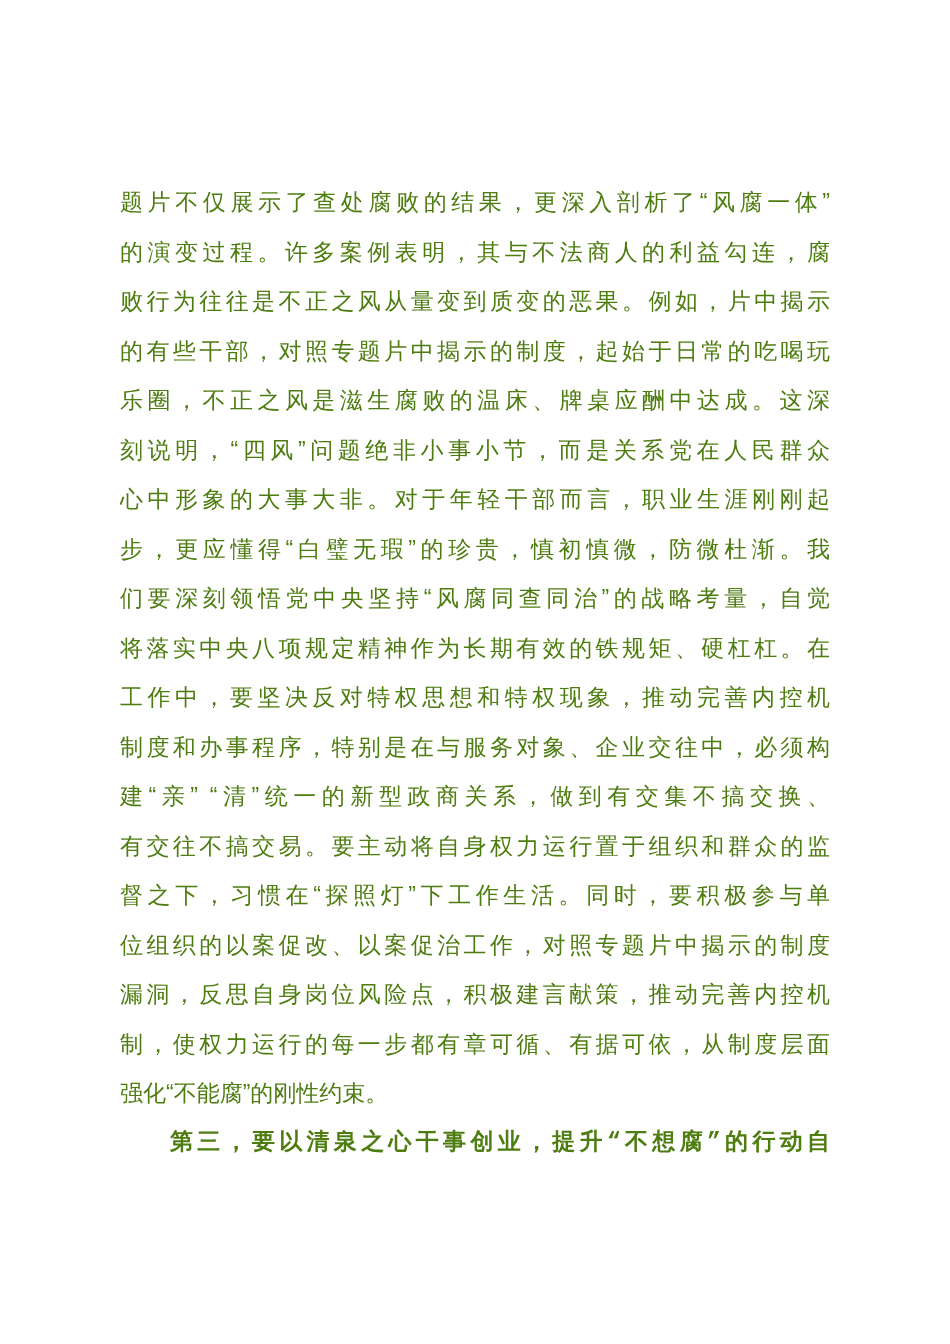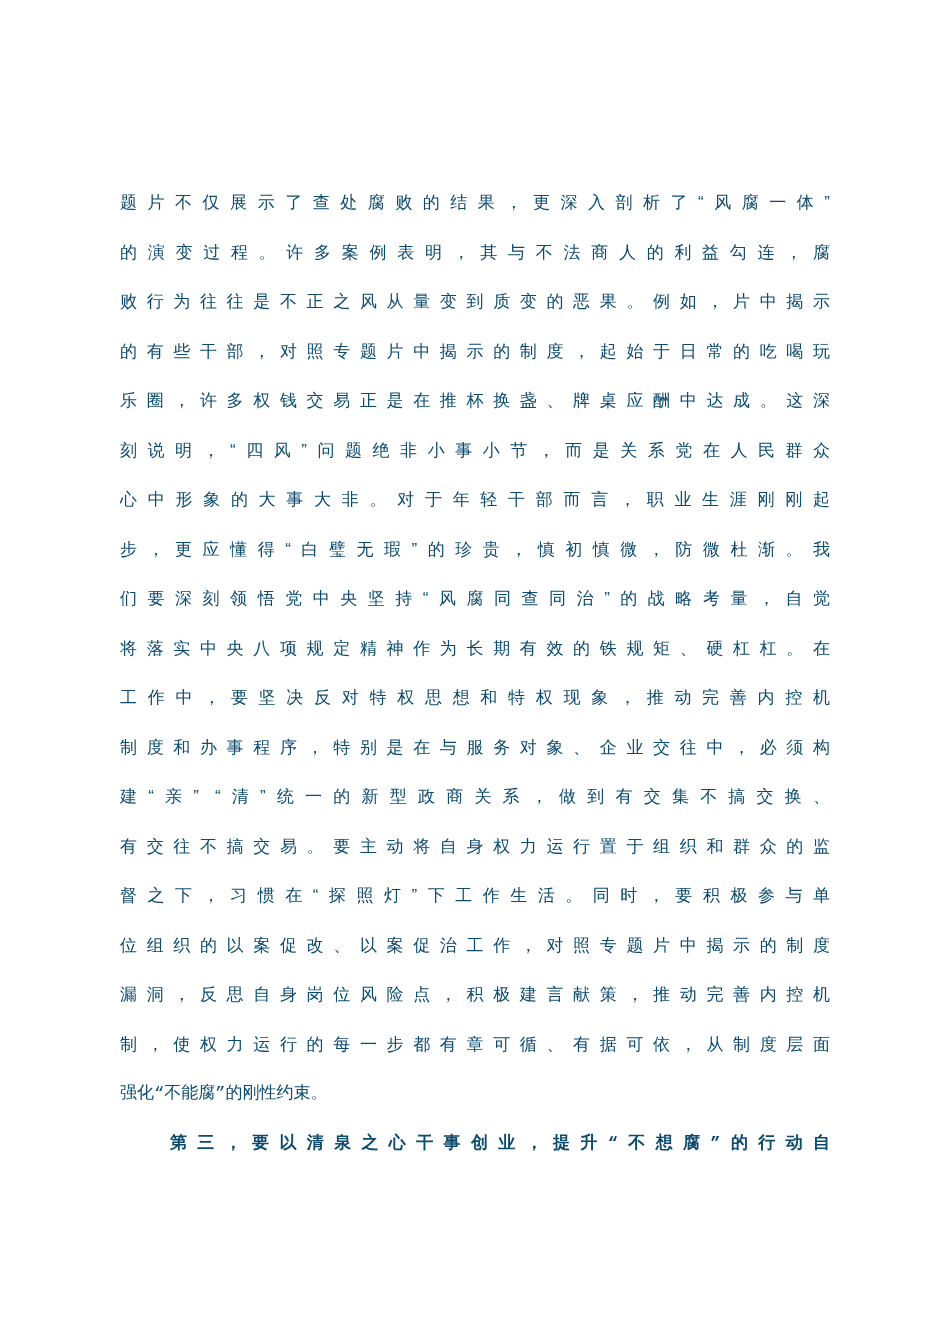--- a/index.html
+++ b/index.html
@@ -27,51 +27,50 @@
     position: absolute;
     left: 120px;
     top: 178px;
     width: 710px;
   }
   .para {
     margin: 0;
     padding: 0;
   }
   .line {
-    font-size: 17px;
+    font-size: 23px;
     line-height: 49.5px;
     letter-spacing: 0;
     text-align: justify;
     text-align-last: justify;
     white-space: nowrap;
-    color: #0c4a6e;
+    color: #4d7c0f;
   }
   .line.para-end {
     text-align-last: left;
-    font-family: Liberation Mono, monospace;
   }
   .line.indent {
     text-indent: 50px;
     font-family: Liberation Mono, monospace;
   }
   .para.bold .line {
     font-weight: 700;
   }
 </style>
 </head>
 <body>
 
 <div class="page">
   <div class="text-block">
       <div class="para body">
         <div class="line">题片不仅展示了查处腐败的结果，更深入剖析了“风腐一体”</div>
         <div class="line">的演变过程。许多案例表明，其与不法商人的利益勾连，腐</div>
         <div class="line">败行为往往是不正之风从量变到质变的恶果。例如，片中揭示</div>
         <div class="line">的有些干部，对照专题片中揭示的制度，起始于日常的吃喝玩</div>
-        <div class="line">乐圈，许多权钱交易正是在推杯换盏、牌桌应酬中达成。这深</div>
+        <div class="line">乐圈，不正之风是滋生腐败的温床、牌桌应酬中达成。这深</div>
         <div class="line">刻说明，“四风”问题绝非小事小节，而是关系党在人民群众</div>
         <div class="line">心中形象的大事大非。对于年轻干部而言，职业生涯刚刚起</div>
         <div class="line">步，更应懂得“白璧无瑕”的珍贵，慎初慎微，防微杜渐。我</div>
         <div class="line">们要深刻领悟党中央坚持“风腐同查同治”的战略考量，自觉</div>
         <div class="line">将落实中央八项规定精神作为长期有效的铁规矩、硬杠杠。在</div>
         <div class="line">工作中，要坚决反对特权思想和特权现象，推动完善内控机</div>
         <div class="line">制度和办事程序，特别是在与服务对象、企业交往中，必须构</div>
         <div class="line">建“亲” “清”统一的新型政商关系，做到有交集不搞交换、</div>
         <div class="line">有交往不搞交易。要主动将自身权力运行置于组织和群众的监</div>
         <div class="line">督之下，习惯在“探照灯”下工作生活。同时，要积极参与单</div>

